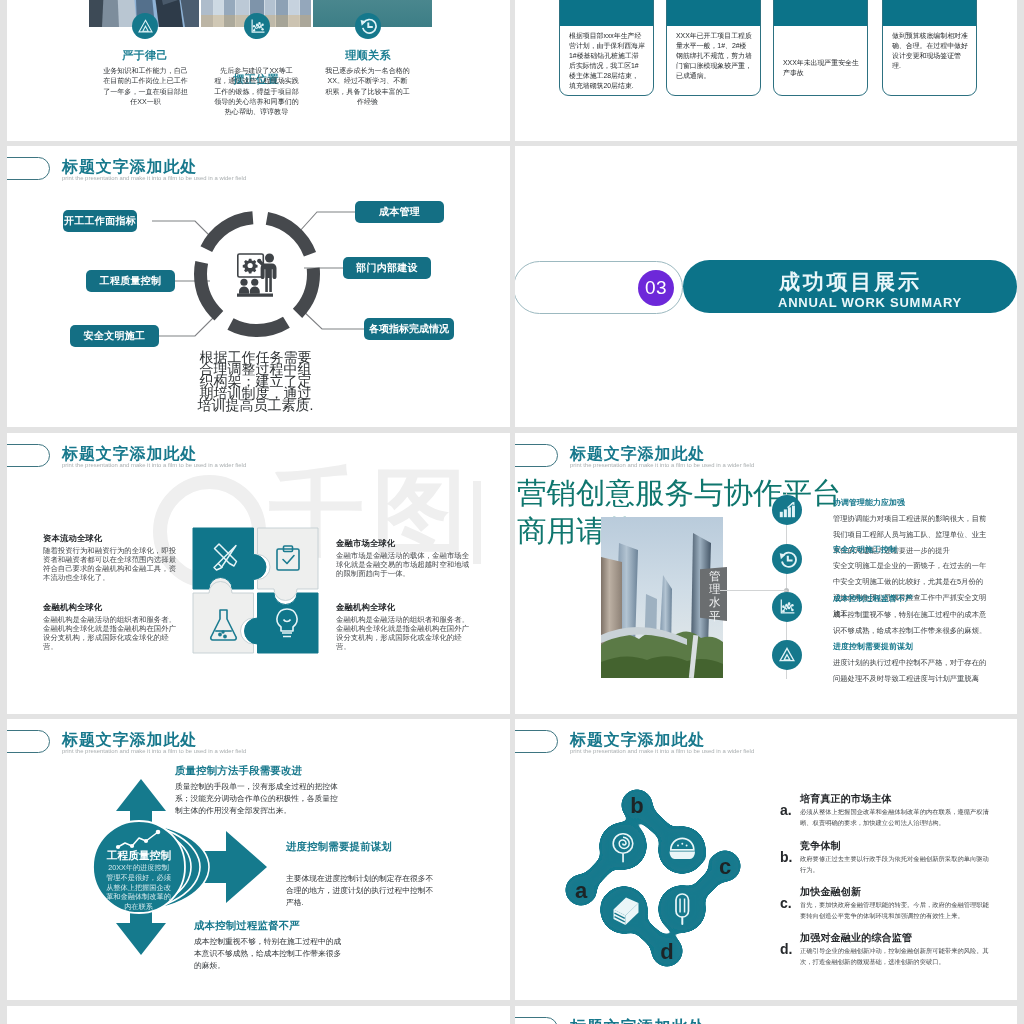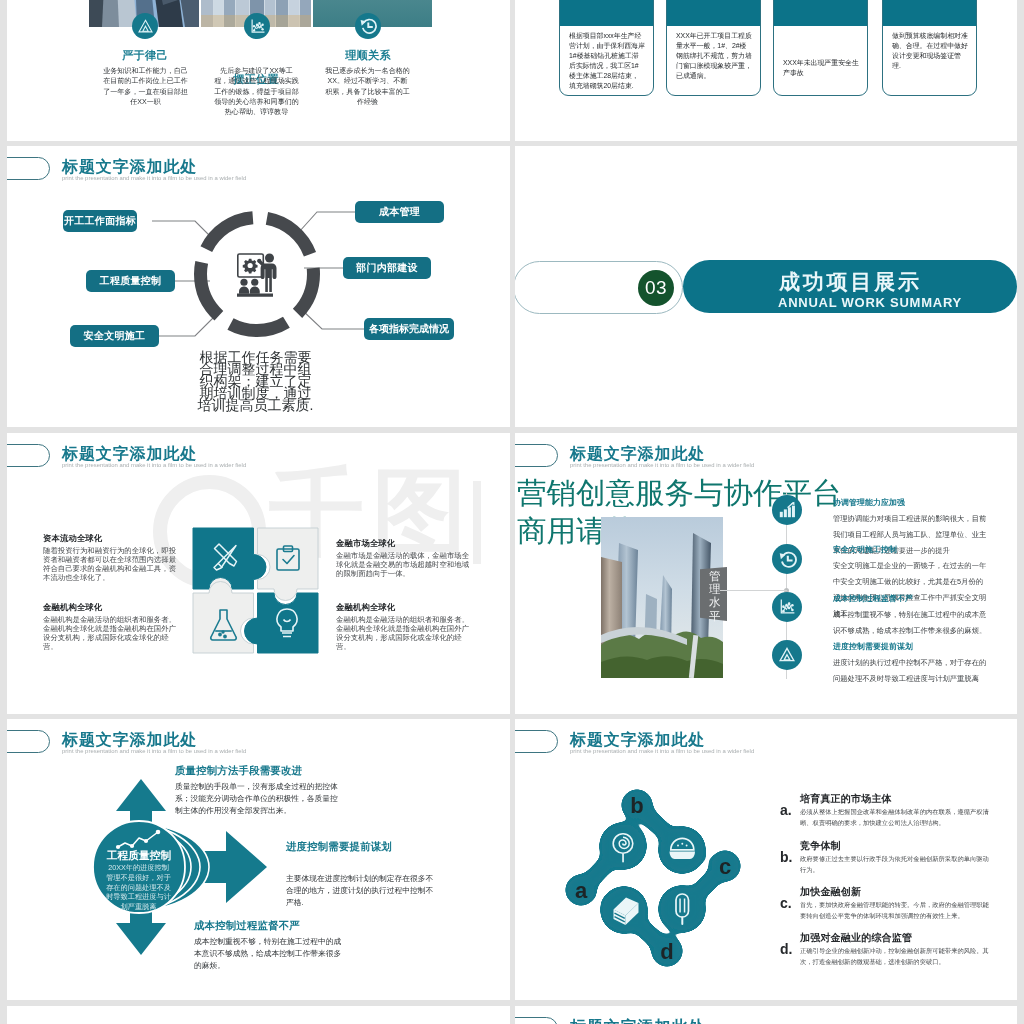--- a/index.html
+++ b/index.html
@@ -32,21 +32,21 @@
 
   
   #s3 .tag{position:absolute;background:#146f84;border-radius:5px;color:#fff;
            font-weight:bold;font-size:10px;letter-spacing:.3px;
            display:flex;align-items:center;justify-content:center;height:24px;}
   #s3 .cap{position:absolute;color:#2e3234;font-size:14px;line-height:12px;text-align:center;word-break:break-all;}
 
   
   #s4 .outline{position:absolute;border:1px solid #9cb9c0;border-radius:27px;background:#fff;}
   #s4 .bigbar{position:absolute;background:#0c7389;border-radius:27px;}
-  #s4 .num{position:absolute;width:52px;height:52px;border-radius:50%;background:#14532d;
+  #s4 .num{position:absolute;width:52px;height:52px;border-radius:50%;background:#6d28d9;
            color:#fff;font-size:25px;display:flex;align-items:center;justify-content:center;
            letter-spacing:.5px;text-align:right;}
   #s4 .t1{position:absolute;color:#eaf7fa;font-weight:bold;font-size:21px;letter-spacing:2.8px;white-space:nowrap;}
   #s4 .t2{position:absolute;color:#eaf7fa;font-size:13px;letter-spacing:0.75px;font-weight:bold;white-space:nowrap;}
 
   
   #s5 .h{position:absolute;color:#26292c;font-weight:bold;font-size:8.4px;letter-spacing:.1px;white-space:nowrap;}
   #s5 .b{position:absolute;color:#46494c;font-size:7.4px;line-height:8.9px;word-break:break-all;}
   #s5 .wm{position:absolute;color:#efefef;font-weight:bold;}
 
@@ -402,21 +402,21 @@
         <circle cx="32" cy="72" r="2.1" fill="#fff"></circle>
           <circle cx="46" cy="71" r="2.1" fill="#fff"></circle>
         <circle cx="60" cy="66" r="2.1" fill="#fff"></circle>
           <circle cx="72" cy="57" r="2.3" fill="#fff"></circle>
       </g>
     </svg>
 
     <div style="position:absolute;left:87px;top:130px;width:90px;text-align:center;color:#fff;
          font-weight:bold;font-size:10.7px;letter-spacing:.1px;white-space:nowrap;">工程质量控制</div>
     <div style="position:absolute;left:98px;top:144px;width:67px;text-align:center;color:#d5e9ed;
-         font-size:7.2px;line-height:9.8px;word-break:break-all;">20XX年的进度控制管理不是很好，对于存在的问题处理不及时导致工程进度与计划严重脱离</div>
+         font-size:7.2px;line-height:9.8px;word-break:break-all;">20XX年的进度控制管理不是很好，必须从整体上把握国企改革和金融体制改革的内在联系</div>
 
     <div class="h" style="left:168px;top:45px;">质量控制方法手段需要改进</div>
     <div class="b" style="left:168px;top:62px;width:164px;">质量控制的手段单一，没有形成全过程的把控体系；没能充分调动合作单位的积极性，各质量控制主体的作用没有全部发挥出来。</div>
     <div class="h" style="left:279px;top:121px;">进度控制需要提前谋划</div>
     <div class="b" style="left:279px;top:154px;width:148px;font-family:Liberation Serif, serif;">主要体现在进度控制计划的制定存在很多不合理的地方，进度计划的执行过程中控制不严格.</div>
     <div class="h" style="left:187px;top:200px;">成本控制过程监督不严</div>
     <div class="b" style="left:187px;top:217px;width:149px;">成本控制重视不够，特别在施工过程中的成本意识不够成熟，给成本控制工作带来很多的麻烦。</div>
   </div>
 
   <div class="slide" id="s8" style="left:515px;top:719px;width:502px;height:281px;">

